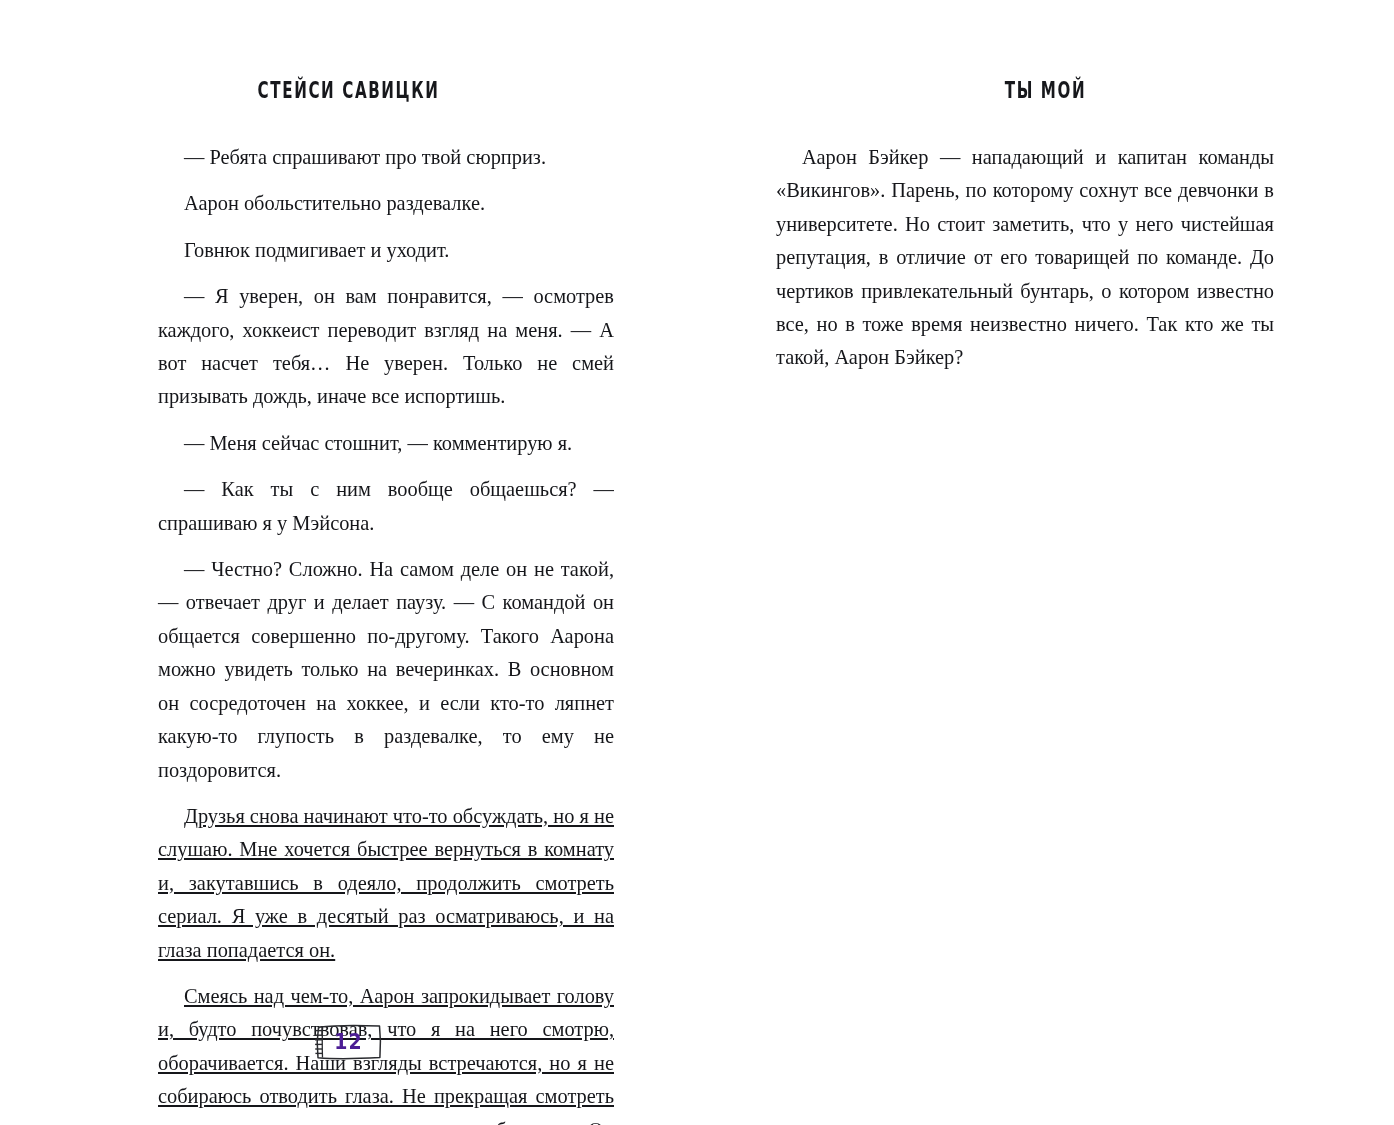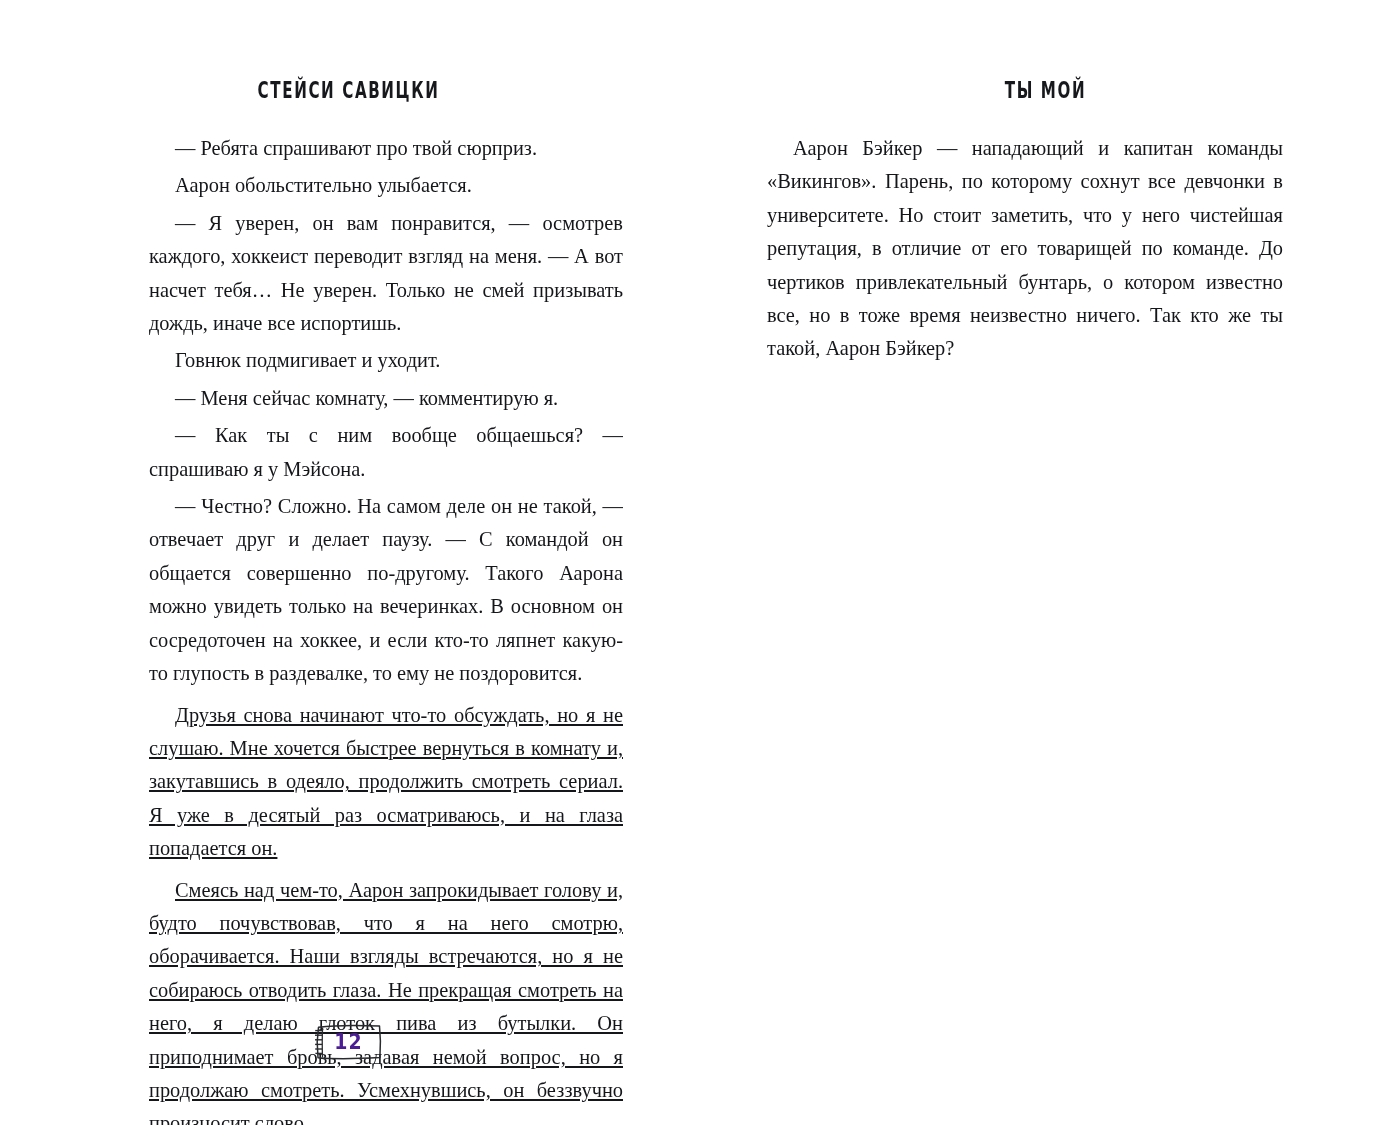--- a/index.html
+++ b/index.html
@@ -62,21 +62,21 @@
   .page-left .column {
     left: 145px;
     width: 482px;
   }
   .page-right .column {
     left: 66px;
     width: 524px;
   }
 
   .para {
-    margin: 4px;
+    margin: 13px;
     text-indent: 26px;
   }
   .para.gap-before { margin-top: 8px; text-decoration: underline; }
 
   
   .folio {
     position: absolute;
     left: 0;
     right: 0;
     bottom: 62px;
@@ -107,24 +107,24 @@
 <body>
 
 <div class="spread">
 
   <div class="page page-left">
 
     <div class="running-head left">СТЕЙСИ САВИЦКИ</div>
 
     <div class="column">
       <p class="para">— Ребята спрашивают про твой сюрприз.</p>
-      <p class="para">Аарон обольстительно улыбается.</p>
+      <p class="para">Аарон обольстительно раздевалке.</p>
+      <p class="para">Говнюк подмигивает и уходит.</p>
       <p class="para">— Я уверен, он вам понравится, — осмотрев каждого, хоккеист переводит взгляд на меня. — А вот насчет тебя… Не уверен. Только не смей призывать дождь, иначе все испортишь.</p>
-      <p class="para">Говнюк подмигивает и уходит.</p>
-      <p class="para">— Меня сейчас комнату, — комментирую я.</p>
+      <p class="para">— Меня сейчас стошнит, — комментирую я.</p>
       <p class="para">— Как ты с ним вообще общаешься? — спрашиваю я у Мэйсона.</p>
       <p class="para">— Честно? Сложно. На самом деле он не такой, — отвечает друг и делает паузу. — С командой он общается совершенно по-другому. Такого Аарона можно увидеть только на вечеринках. В основном он сосредоточен на хоккее, и если кто-то ляпнет какую-то глупость в раздевалке, то ему не поздоровится.</p>
       <p class="para gap-before">Друзья снова начинают что-то обсуждать, но я не слушаю. Мне хочется быстрее вернуться в комнату и, закутавшись в одеяло, продолжить смотреть сериал. Я уже в десятый раз осматриваюсь, и на глаза попадается он.</p>
       <p class="para gap-before">Смеясь над чем-то, Аарон запрокидывает голову и, будто почувствовав, что я на него смотрю, оборачивается. Наши взгляды встречаются, но я не собираюсь отводить глаза. Не прекращая смотреть на него, я делаю глоток пива из бутылки. Он приподнимает бровь, задавая немой вопрос, но я продолжаю смотреть. Усмехнувшись, он беззвучно произносит слово,</p>
     </div>
 
     <div class="folio">
       <div class="folio-badge">
         <svg width="72" height="42" viewBox="0 0 72 42" aria-hidden="true">
 

